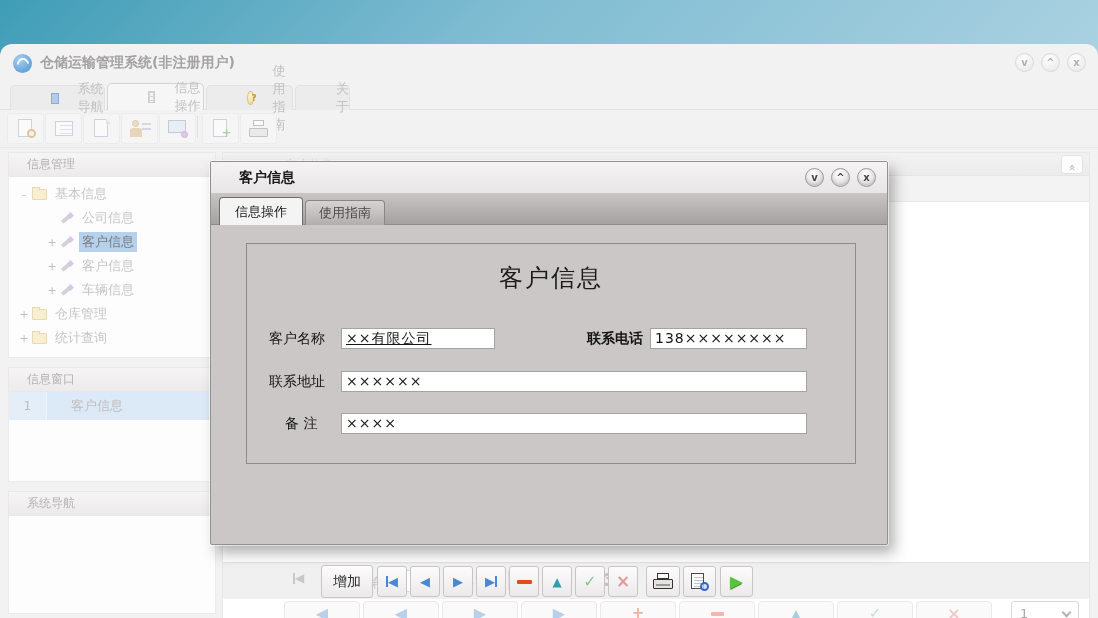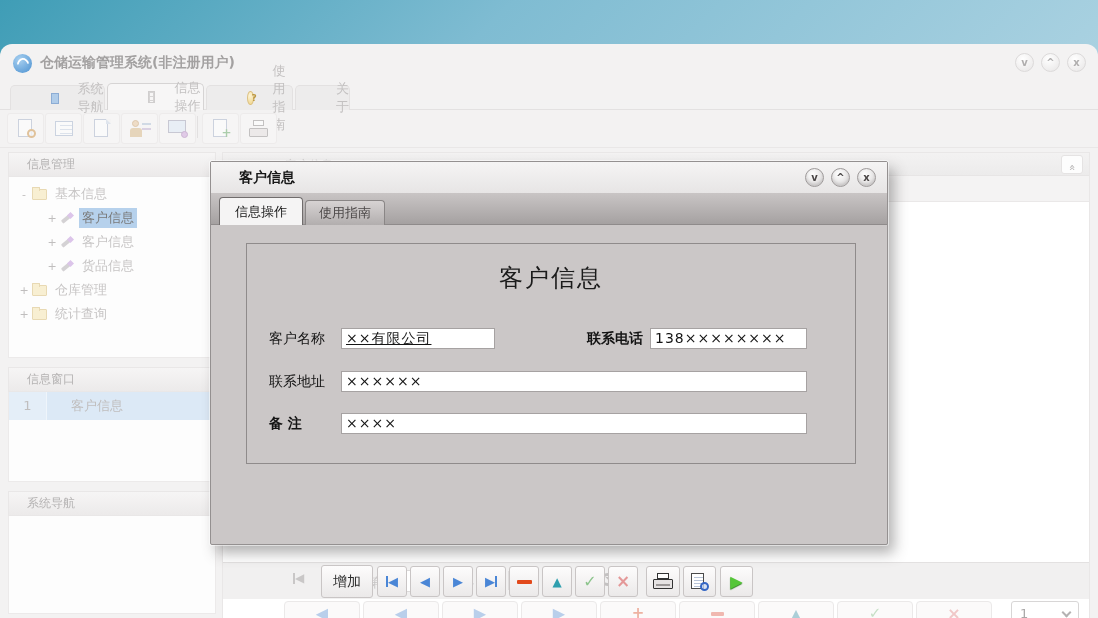--- a/index.html
+++ b/index.html
@@ -151,21 +151,21 @@
   .dlg-body { position:absolute; left:0; top:63px; width:100%; height:321px; }
   .groupbox { position:absolute; left:35px; top:18px; width:610px; height:221px; border:1px solid #8f8b8b; }
   .gb-title { position:absolute; left:0; top:18px; width:100%; text-align:center; font-size:24px; color:#1b1b1b; letter-spacing:2px; }
   .lab { position:absolute; font-size:14px; color:#141414; }
   .inp { position:absolute; height:21px; background:#fff; border:1px solid #a6a2a2; font-size:14px; color:#141414;
          line-height:19px; padding:0 4px; letter-spacing:1px; white-space:nowrap; overflow:hidden; }
   .r1 { top:84px; } .r2 { top:127px; } .r3 { top:169px; }
   .l-name{left:22px;} .f-name{left:94px; width:154px;text-decoration:underline;}
   .l-phone{left:340px;font-weight:bold;} .f-phone{left:403px; width:157px;}
   .l-addr{left:22px;} .f-addr{left:94px; width:466px;}
-  .l-note{left:22px;font-weight:bold;} .f-note{left:94px; width:466px;}
+  .l-note{left:38px;} .f-note{left:94px; width:466px;}
   .lab.r1,.lab.r2,.lab.r3 { margin-top:2px; }
 
   .dbtn { position:absolute; background:linear-gradient(#fdfcfc,#ebe9e9); border:1px solid #c9c5c5; border-radius:3px;
           display:flex; align-items:center; justify-content:center; }
   .btn-add { left:110px; top:340px; width:52px; height:33px; font-size:14px; color:#2e2e2e; }
   .sm { top:341px; width:30px; height:31px; }
   .s0{left:166px;} .s1{left:199px;} .s2{left:232px;} .s3{left:265px;}
   .s4{left:298px;} .s5{left:331px;} .s6{left:364px;} .s7{left:397px;}
   .btn-print{left:435px; top:341px; width:34px; height:31px;}
   .btn-preview{left:472px; top:341px; width:33px; height:31px;}
@@ -266,34 +266,39 @@
   </div>
 
   <div class="sidebar">
     <div class="panel-h ph1">信息管理</div>
     <div class="panel-b pb1">
       <div class="trow d0">
         <span class="exp">-</span>
         <span class="tree-ic folder"></span>
         <span class="lbl">基本信息</span>
       </div>
+      <div class="trow d1">
+        <span class="exp"></span>
+        <span class="tree-ic tool"></span>
+        <span class="lbl">公司信息</span>
+      </div>
       <div class="trow d1 selected">
         <span class="exp">+</span>
         <span class="tree-ic tool"></span>
         <span class="lbl">客户信息</span>
       </div>
       <div class="trow d1">
         <span class="exp">+</span>
         <span class="tree-ic tool"></span>
         <span class="lbl">客户信息</span>
       </div>
       <div class="trow d1">
         <span class="exp">+</span>
         <span class="tree-ic tool"></span>
-        <span class="lbl">货品信息</span>
+        <span class="lbl">车辆信息</span>
       </div>
       <div class="trow d0">
         <span class="exp">+</span>
         <span class="tree-ic folder"></span>
         <span class="lbl">仓库管理</span>
       </div>
       <div class="trow d0">
         <span class="exp">+</span>
         <span class="tree-ic folder"></span>
         <span class="lbl">统计查询</span>

